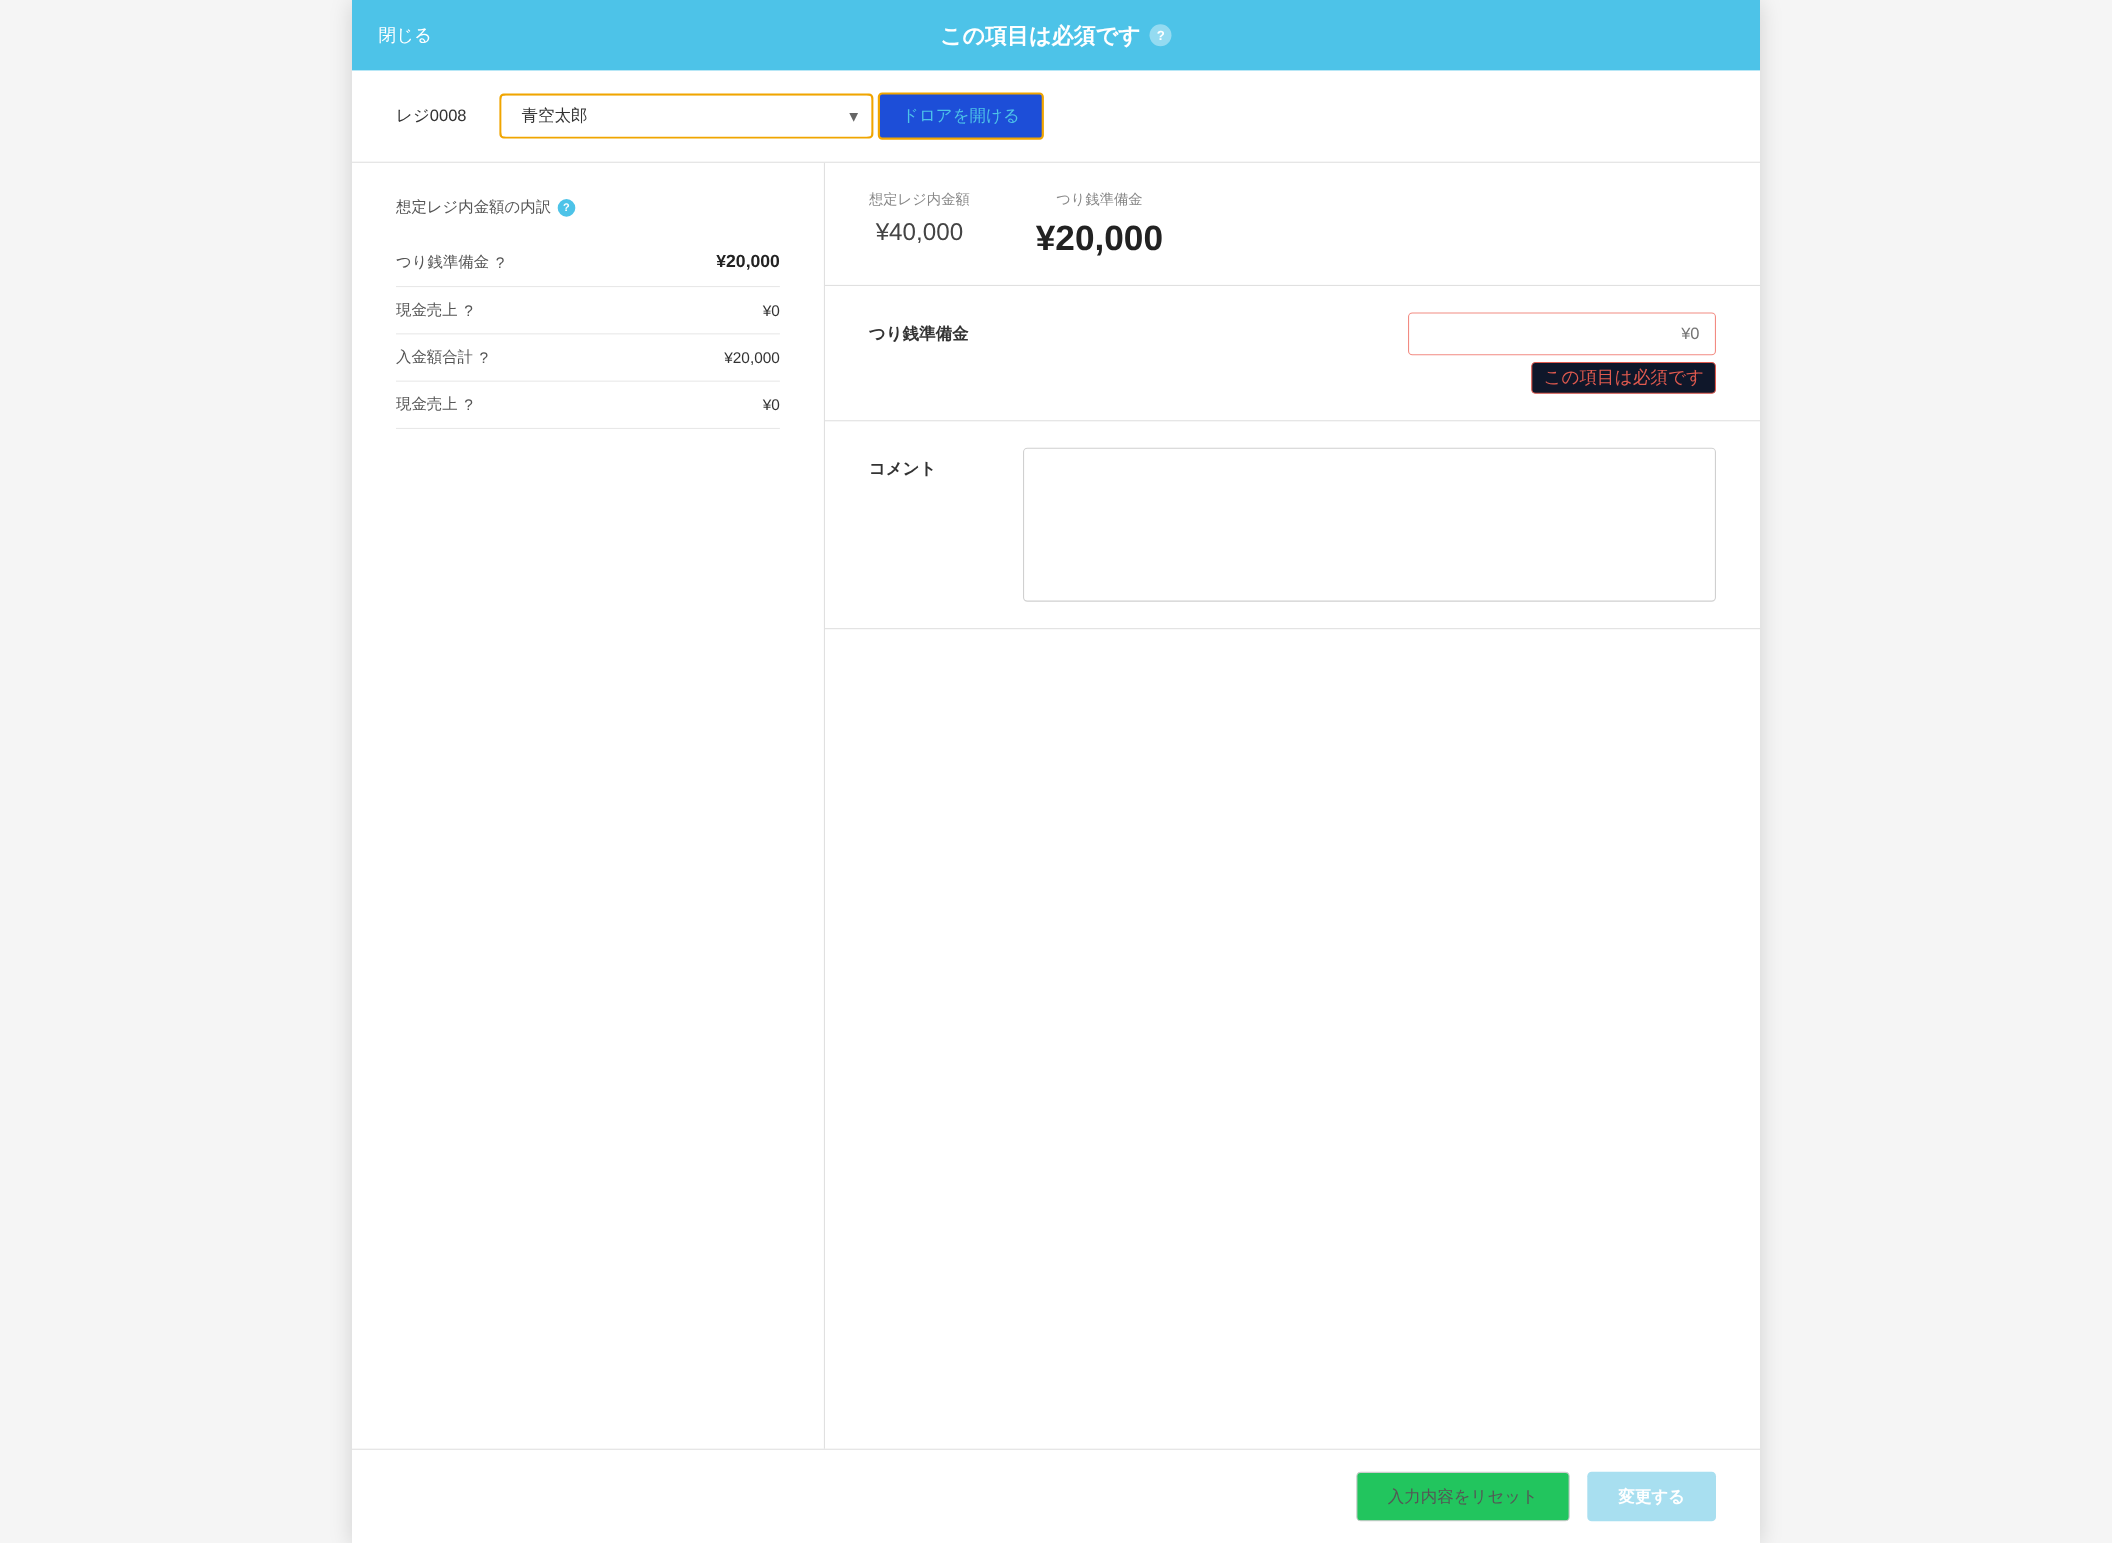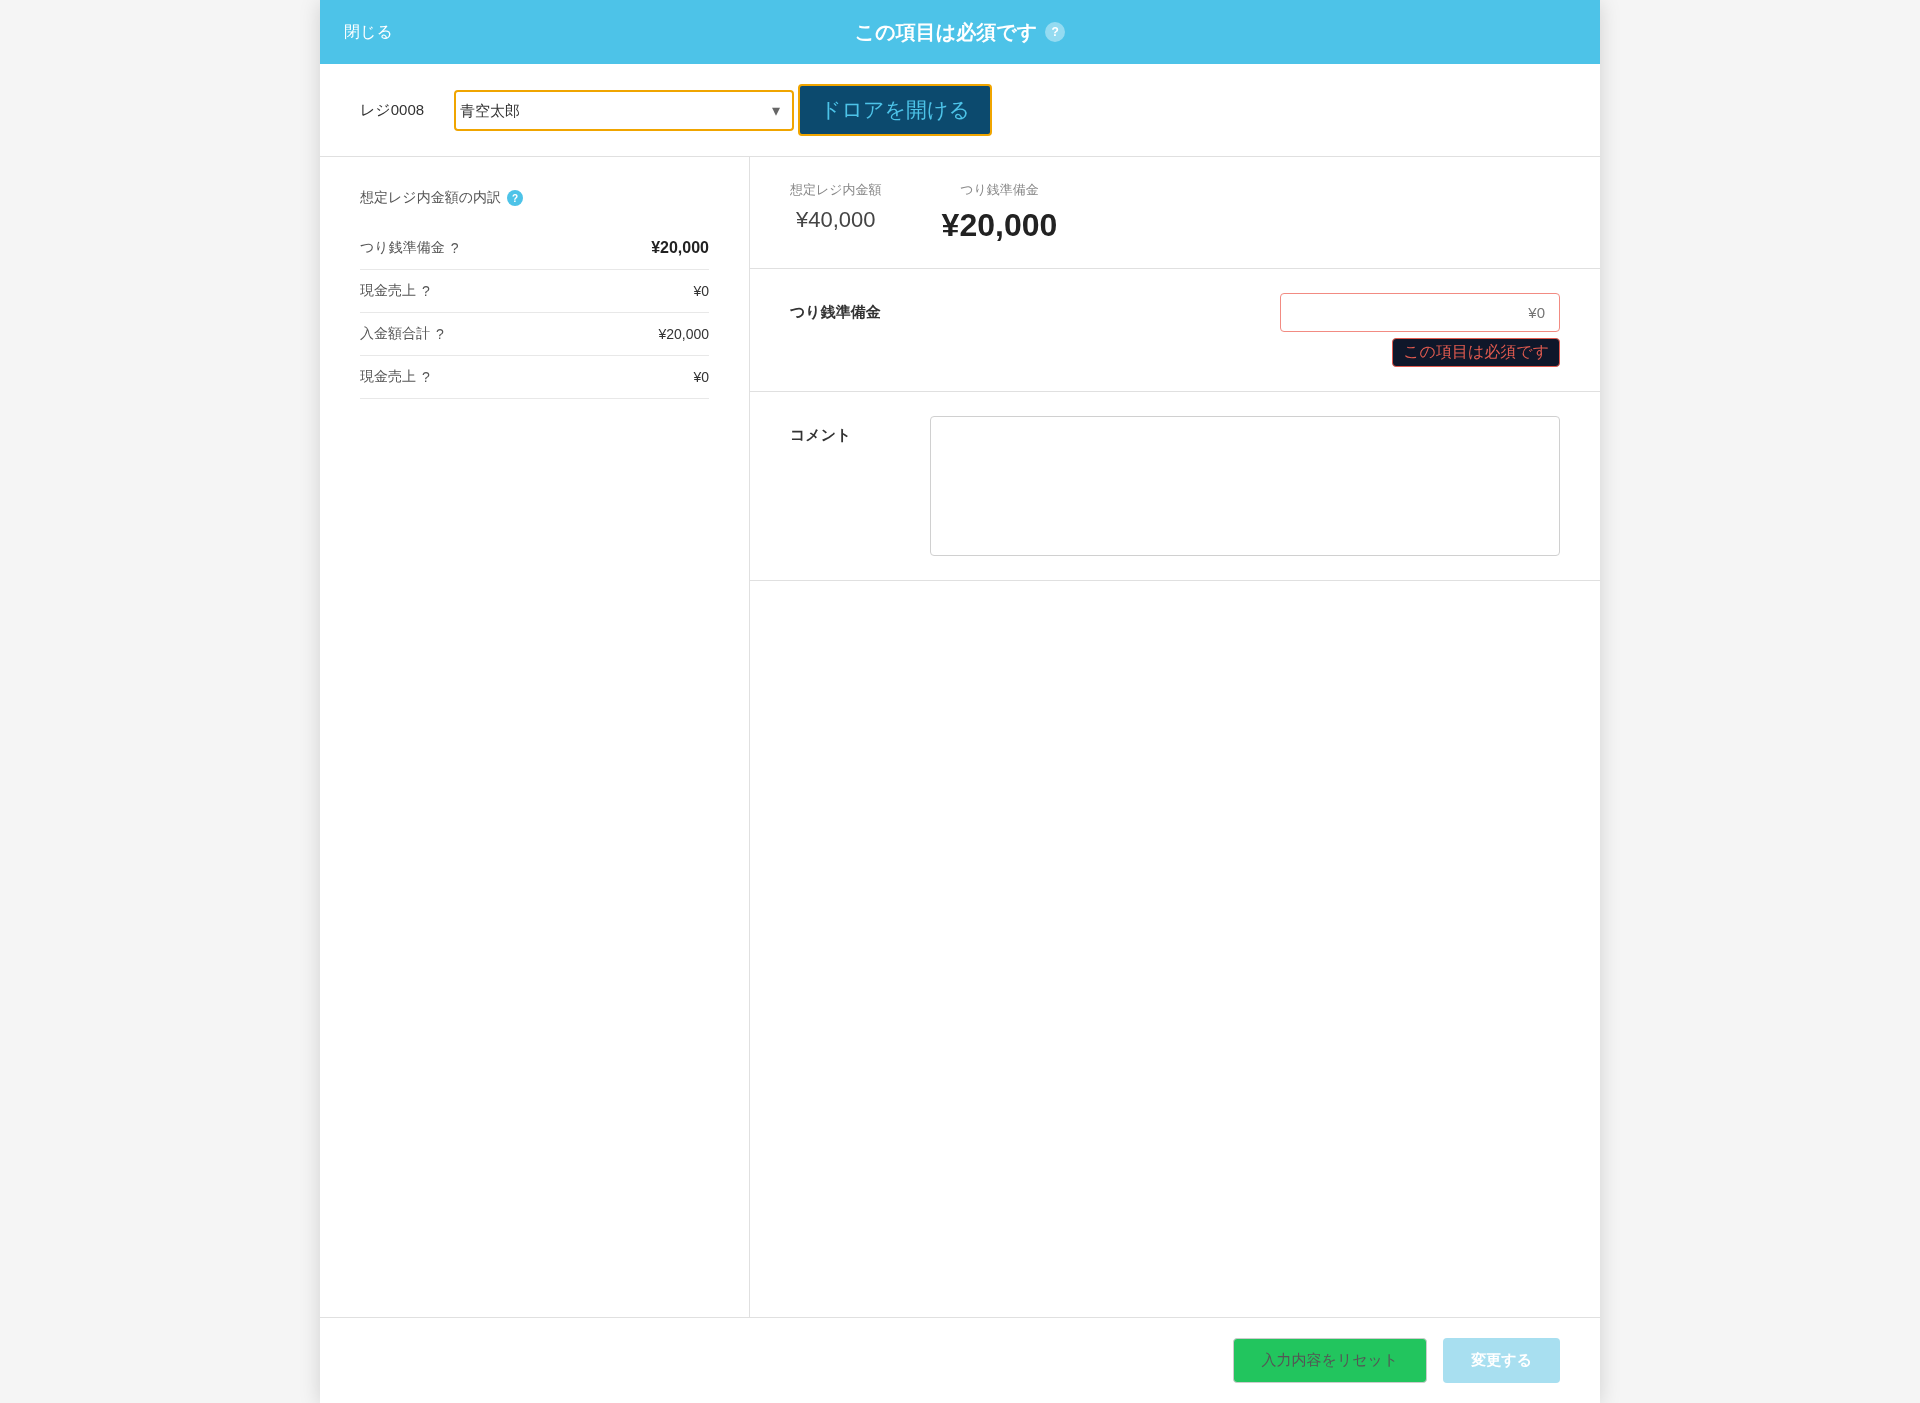--- a/index.html
+++ b/index.html
@@ -82,21 +82,21 @@
 
     .staff-select-wrapper {
       position: relative;
       border: 2px solid #f0a500;
       border-radius: 4px;
       width: 340px;
     }
 
     .staff-select {
       width: 100%;
-      padding: 10px 40px 10px 4px;
+      padding: 10px 40px 10px 18px;
       font-size: 15px;
       border: none;
       background: #fff;
       appearance: none;
       -webkit-appearance: none;
       cursor: pointer;
       font-family: inherit;
       color: #333;
       border-radius: 4px;
     }
@@ -107,22 +107,22 @@
       top: 50%;
       transform: translateY(-50%);
       pointer-events: none;
       color: #666;
     }
 
     .drawer-btn {
       border: 2px solid #f0a500;
       border-radius: 4px;
       padding: 10px 20px;
-      font-size: 21px;
-      background: #0c4a6e;
+      font-size: 15px;
+      background: #1d4ed8;
       color: #4dc3e8;
       cursor: pointer;
       font-family: inherit;
     }
 
     
     .main-content {
       display: flex;
       flex: 1;
     }

